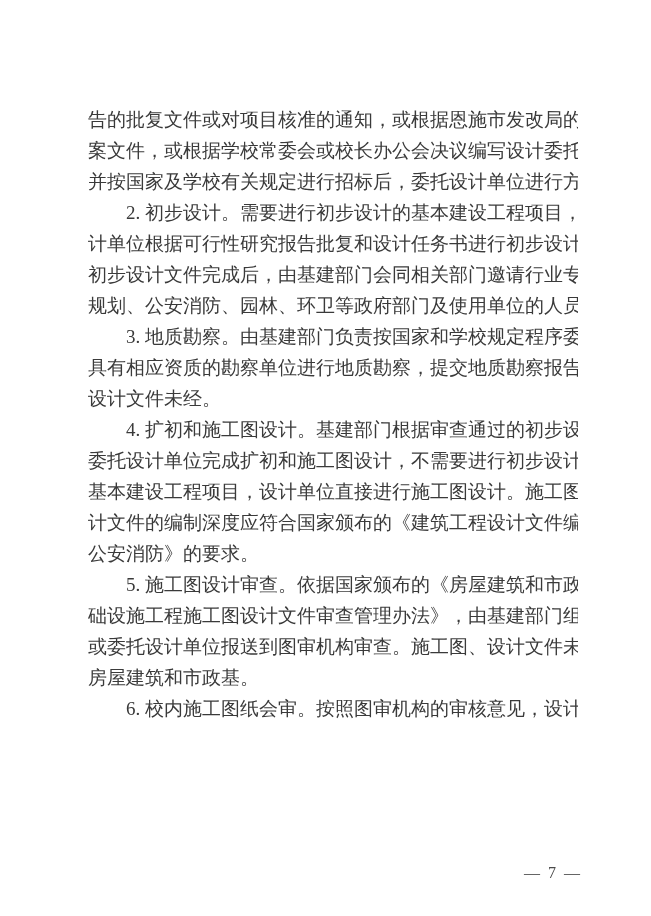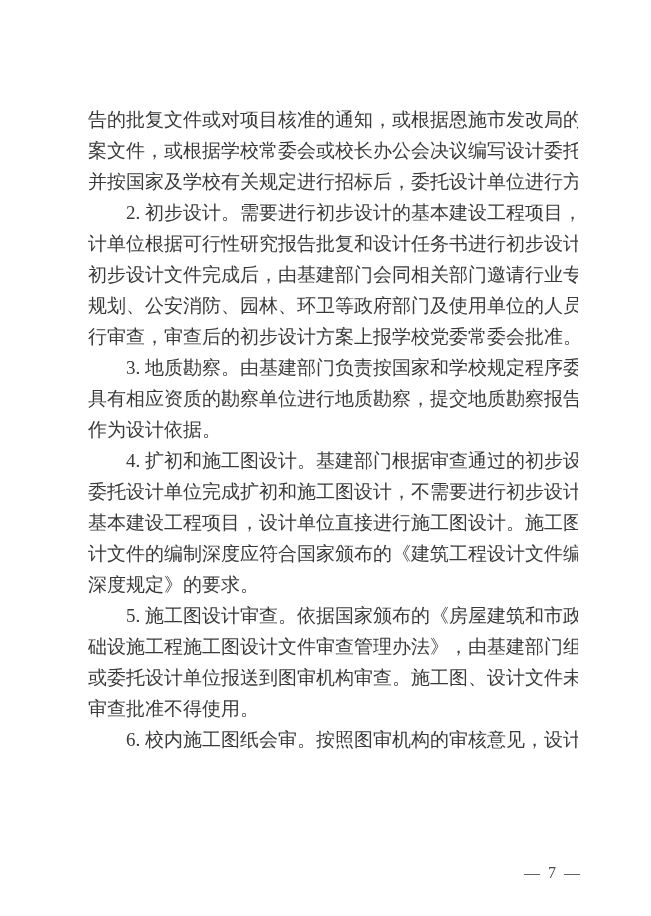--- a/index.html
+++ b/index.html
@@ -57,29 +57,28 @@
 
 <div class="page">
   <div class="text-body">
       <div class="line">告的批复文件或对项目核准的通知，或根据恩施市发改局的备</div>
       <div class="line">案文件，或根据学校常委会或校长办公会决议编写设计委托书，</div>
       <div class="line">并按国家及学校有关规定进行招标后，委托设计单位进行方案</div>
       <div class="line indent">2. 初步设计。需要进行初步设计的基本建设工程项目，设</div>
       <div class="line">计单位根据可行性研究报告批复和设计任务书进行初步设计，</div>
       <div class="line">初步设计文件完成后，由基建部门会同相关部门邀请行业专家、</div>
       <div class="line">规划、公安消防、园林、环卫等政府部门及使用单位的人员进</div>
-      <div class="line last">行审查，审查后的初步设计方案上报学校党委常委会批准。</div>
       <div class="line indent">3. 地质勘察。由基建部门负责按国家和学校规定程序委托</div>
       <div class="line">具有相应资质的勘察单位进行地质勘察，提交地质勘察报告，</div>
-      <div class="line last">作为设计依据。</div>
+      <div class="line last">设计文件未经。</div>
       <div class="line indent">4. 扩初和施工图设计。基建部门根据审查通过的初步设计，</div>
       <div class="line">委托设计单位完成扩初和施工图设计，不需要进行初步设计的</div>
       <div class="line">基本建设工程项目，设计单位直接进行施工图设计。施工图设</div>
       <div class="line">计文件的编制深度应符合国家颁布的《建筑工程设计文件编制</div>
-      <div class="line last">深度规定》的要求。</div>
+      <div class="line last">公安消防》的要求。</div>
       <div class="line indent">5. 施工图设计审查。依据国家颁布的《房屋建筑和市政基</div>
       <div class="line">础设施工程施工图设计文件审查管理办法》，由基建部门组织</div>
       <div class="line">或委托设计单位报送到图审机构审查。施工图、设计文件未经</div>
-      <div class="line last">审查批准不得使用。</div>
+      <div class="line last">房屋建筑和市政基。</div>
       <div class="line indent">6. 校内施工图纸会审。按照图审机构的审核意见，设计单</div>
     </div>
   <div class="page-number">— 7 —</div>
 </div>
 
 </body></html>

